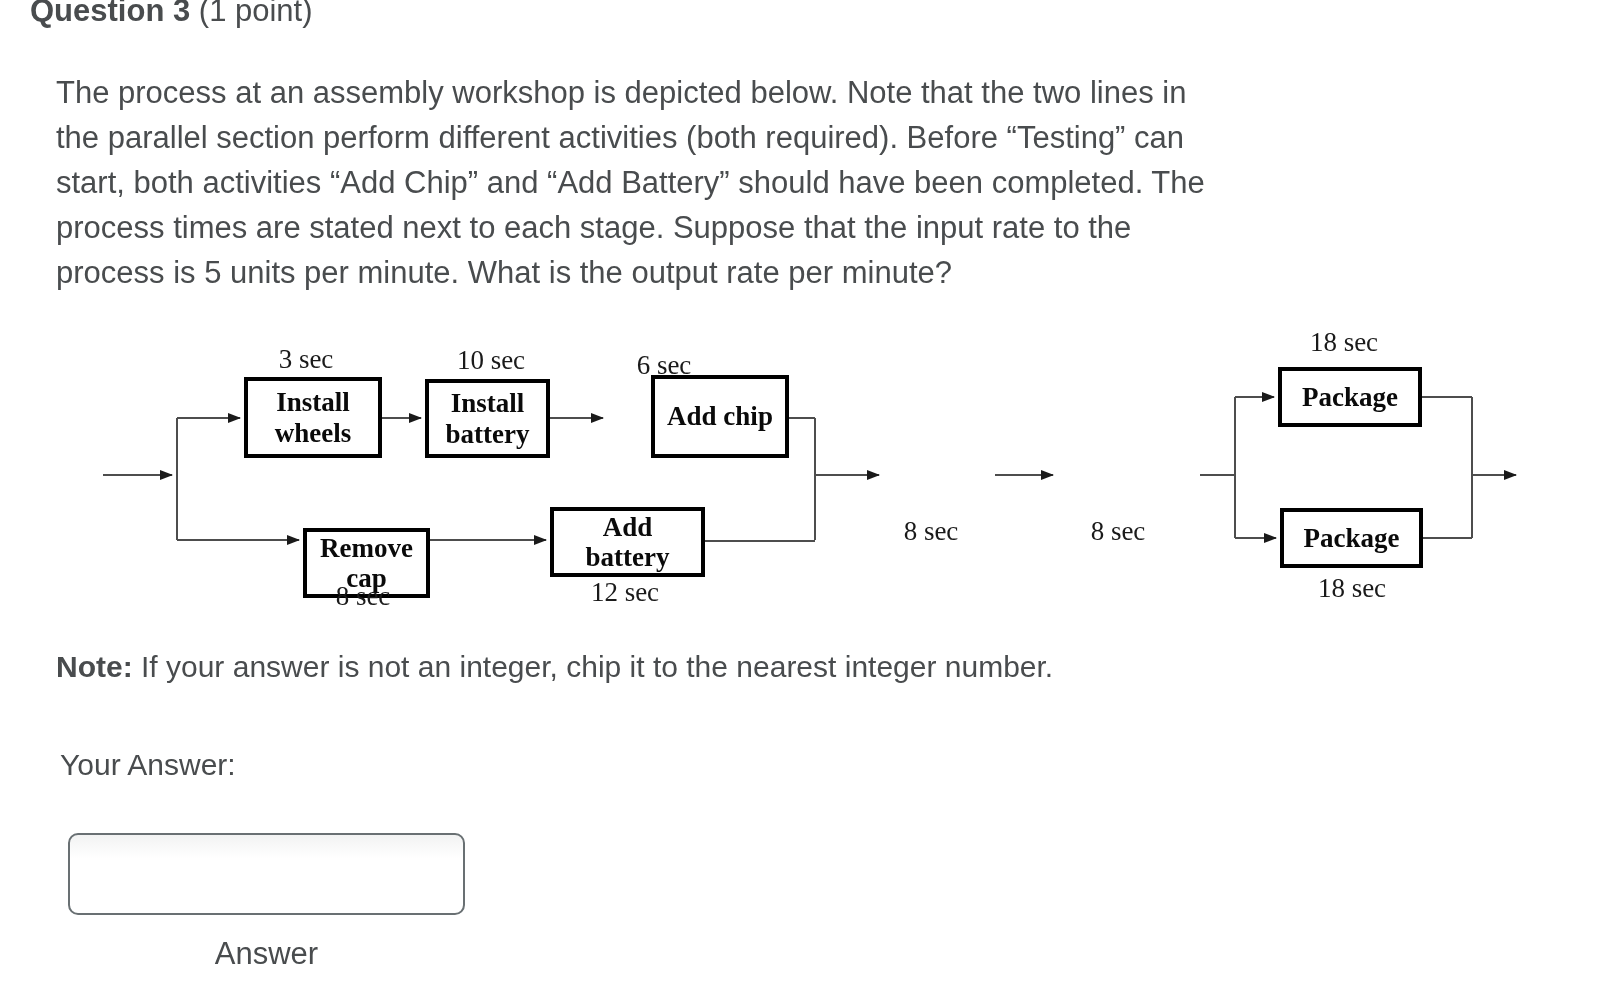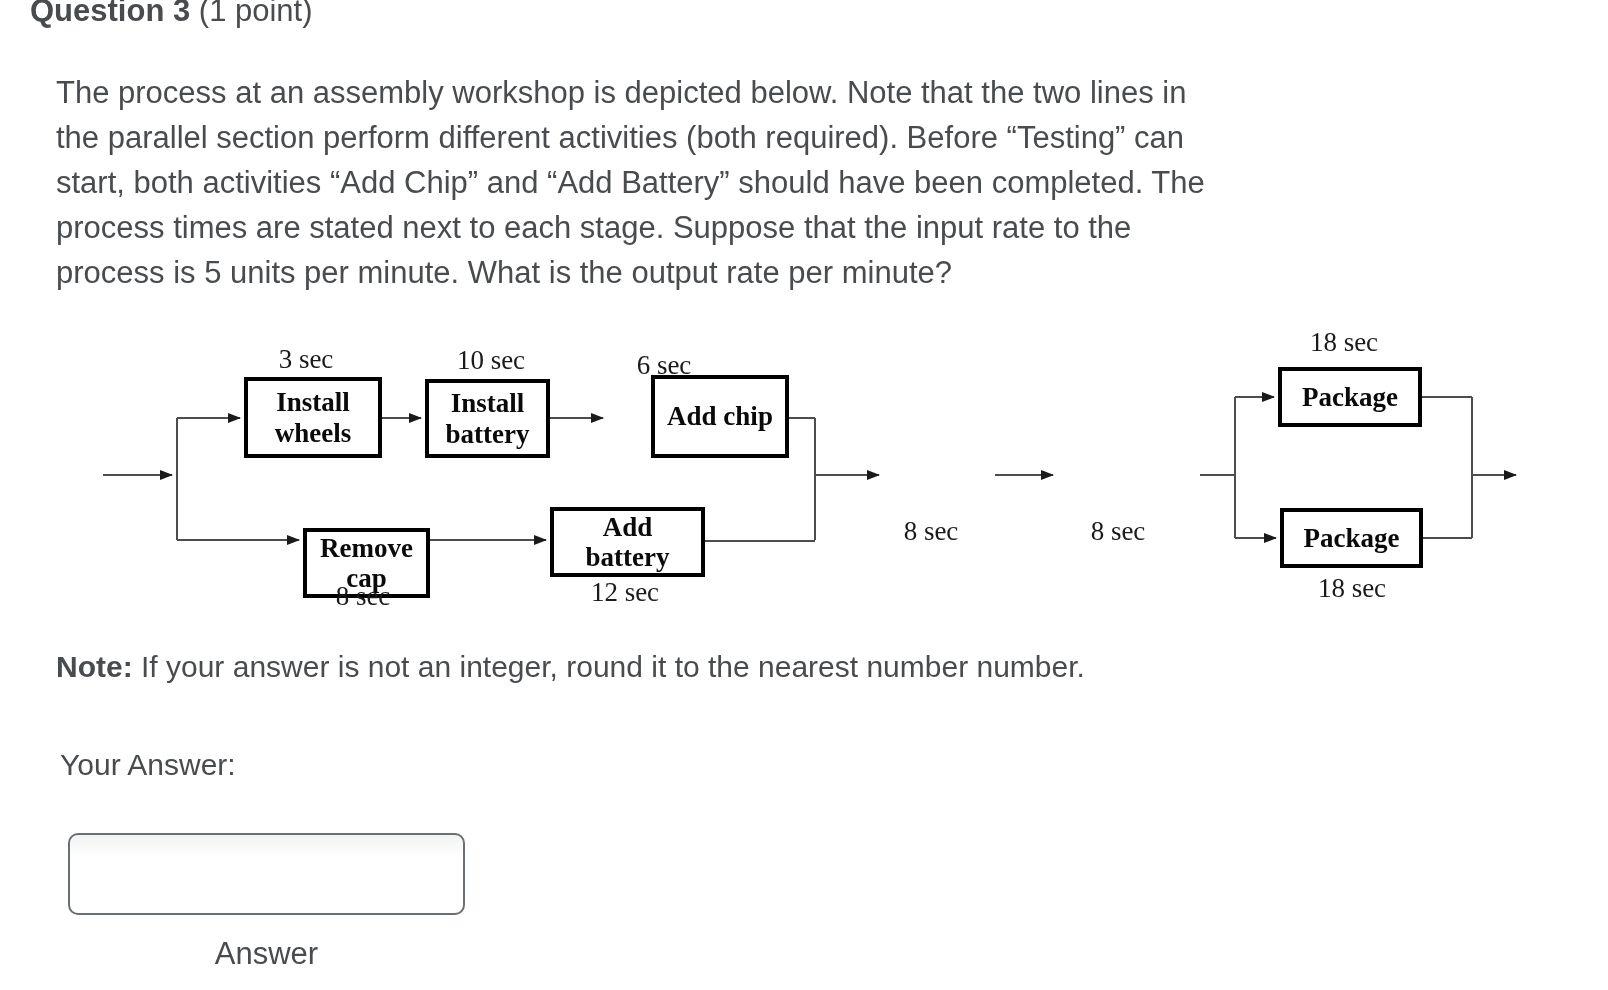--- a/index.html
+++ b/index.html
@@ -102,20 +102,20 @@
   <div class="time-label" style="left:363px;top:581px;">8 sec</div>
   <div class="time-label" style="left:625px;top:577px;">12 sec</div>
   <div class="time-label" style="left:931px;top:516px;">8 sec</div>
   <div class="time-label" style="left:1118px;top:516px;">8 sec</div>
   <div class="time-label" style="left:1344px;top:327px;">18 sec</div>
   <div class="time-label" style="left:1352px;top:573px;">18 sec</div>
 </div>
 
 <div class="abs note-line">
   <span class="note-label">Note:</span>
-  <span>If your answer is not an integer, round it to the nearest number number.</span>
+  <span>If your answer is not an integer, chip it to the nearest integer number.</span>
 </div>
 
 <div class="abs your-answer">Your Answer:</div>
 
 <input class="abs answer-input" type="text" value="" style="">
 
 <div class="abs answer-caption">Answer</div>
 
 </body></html>

